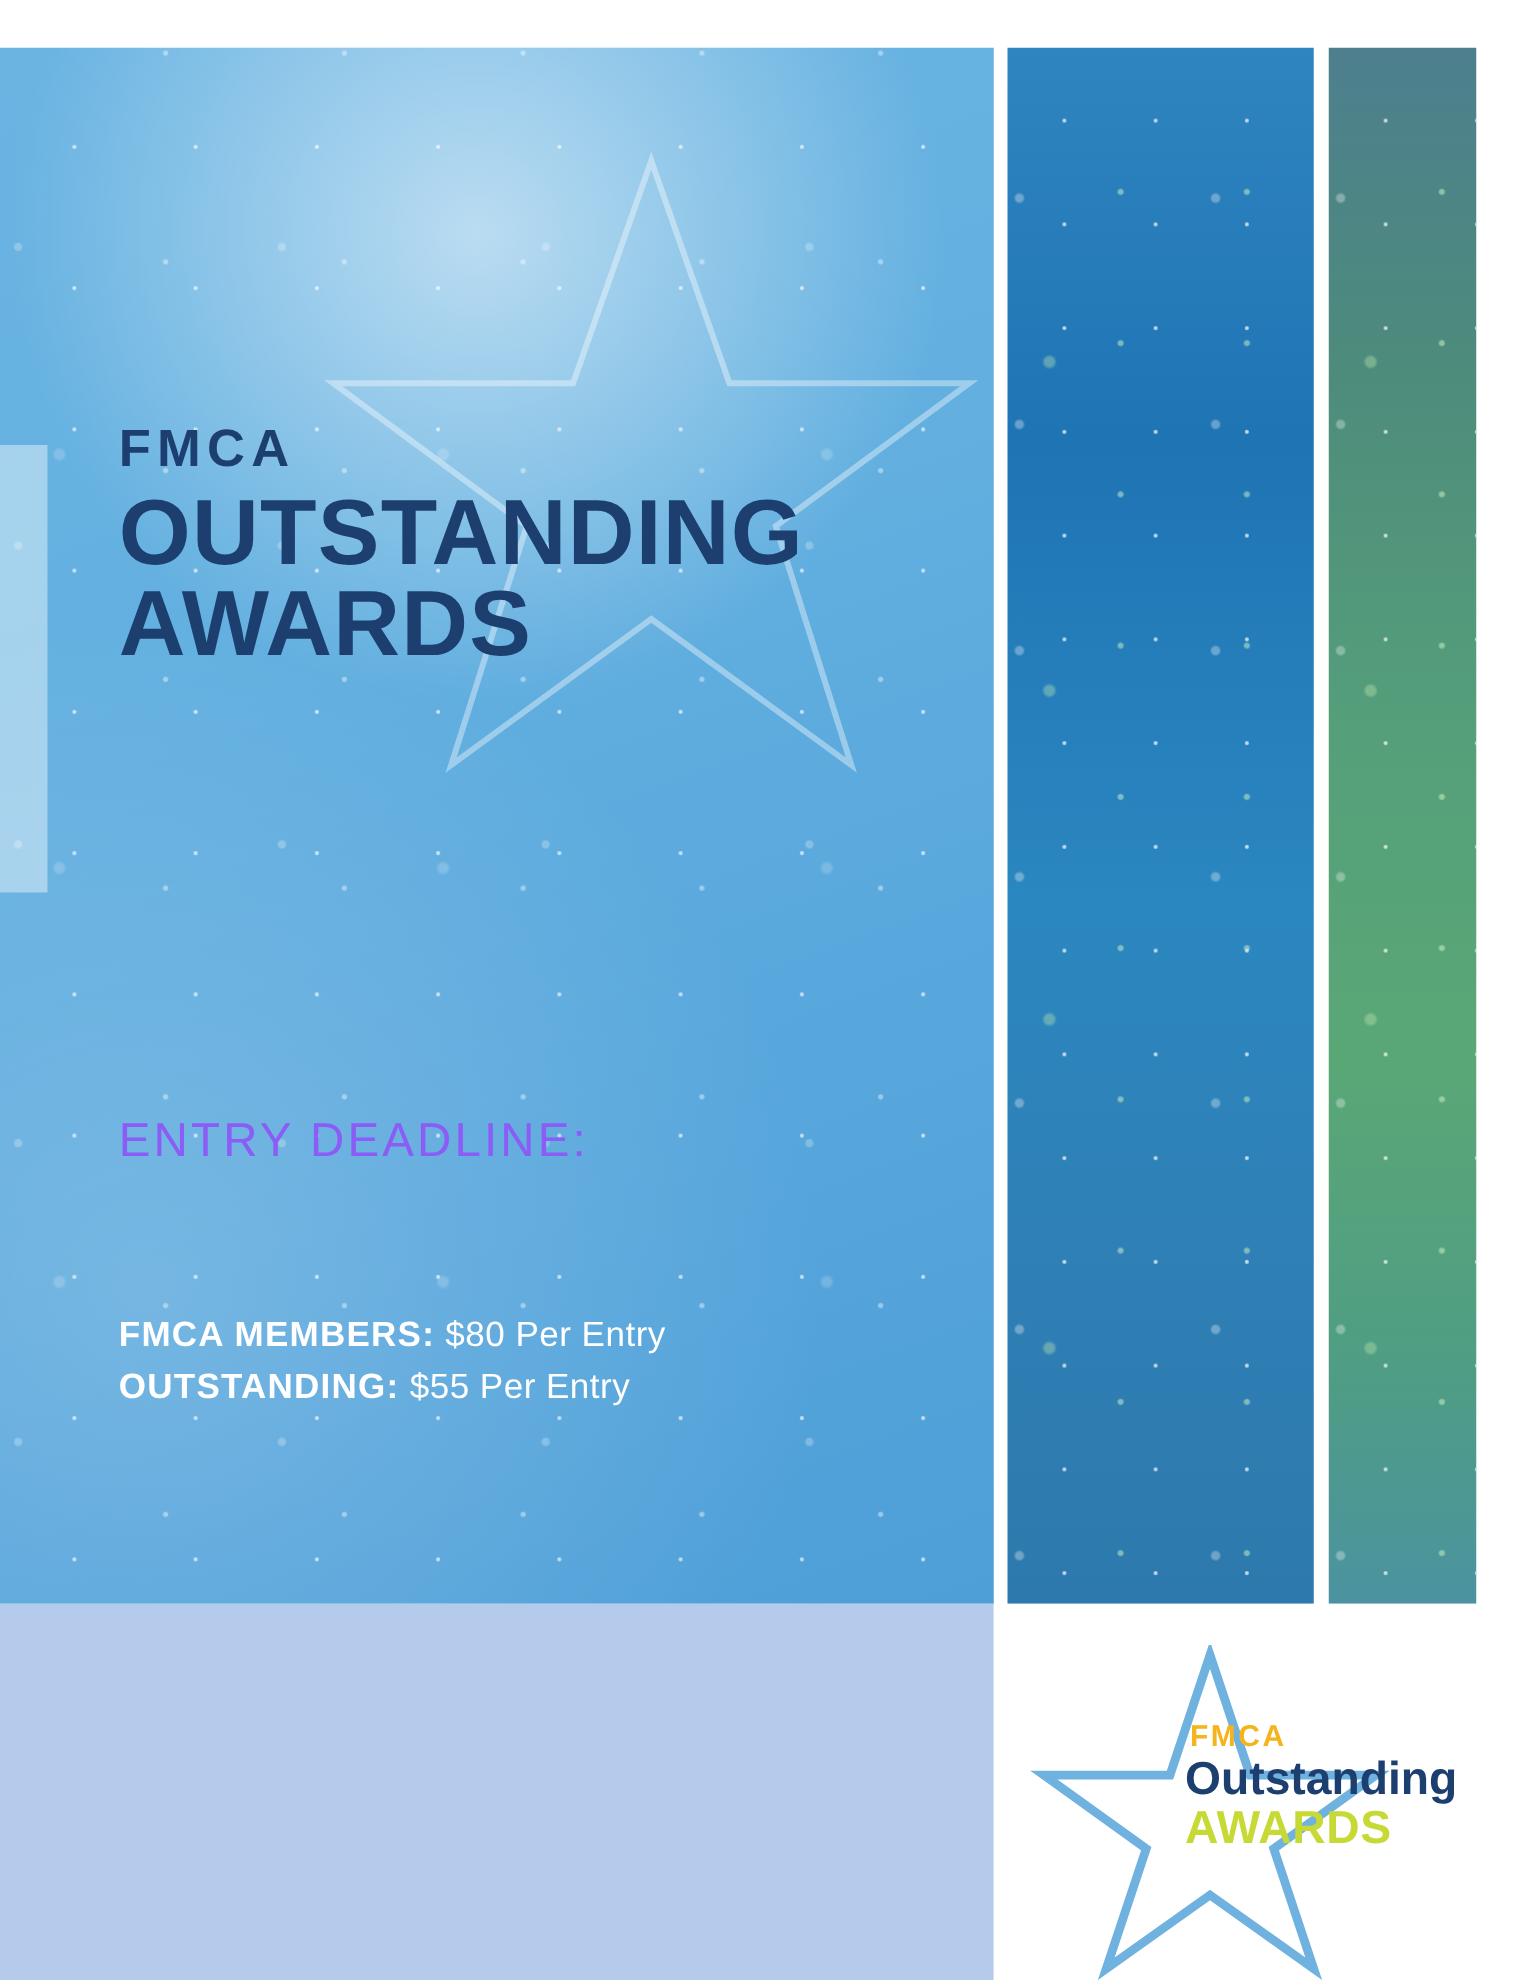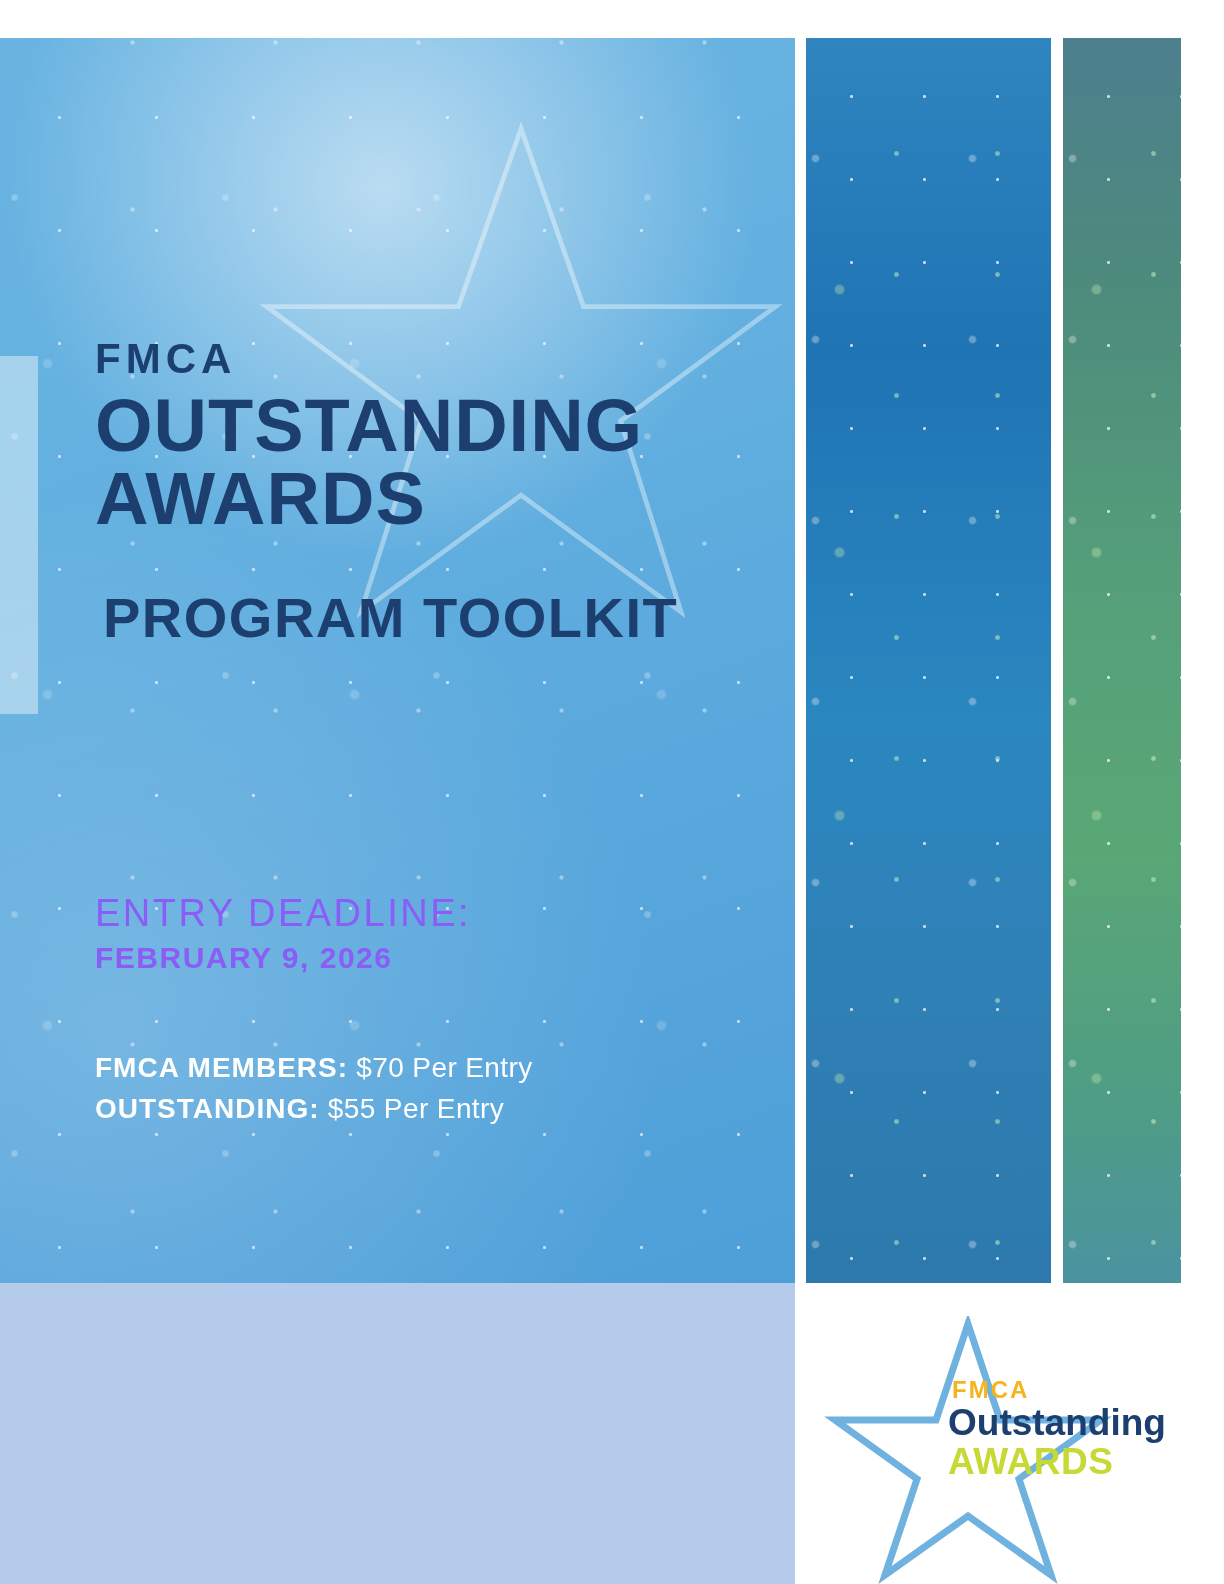--- a/index.html
+++ b/index.html
@@ -260,32 +260,30 @@
     <div class="speckles2"></div>
   </div>
   <div class="strip strip-green">
     <div class="speckles2"></div>
   </div>
 
   <div class="hero-text">
     <p class="fmca-kicker">FMCA</p>
     <p class="title-line">OUTSTANDING</p>
     <p class="title-line">AWARDS</p>
-    <p class="subtitle">PROGRAM TOOLKIT</p>
   </div>
 
   <div class="deadline-block">
     <p class="deadline-label">ENTRY DEADLINE:</p>
-    <p class="deadline-date">FEBRUARY 9, 2026</p>
   </div>
 
   <div class="fees">
     <p class="fee-row">
       <b>FMCA MEMBERS:</b>
-      <span>$70 Per Entry</span>
+      <span>$80 Per Entry</span>
     </p>
     <p class="fee-row">
       <b>OUTSTANDING:</b>
       <span>$55 Per Entry</span>
     </p>
   </div>
 
   <div class="bottom-band"></div>
   <div class="bottom-right"></div>
 

